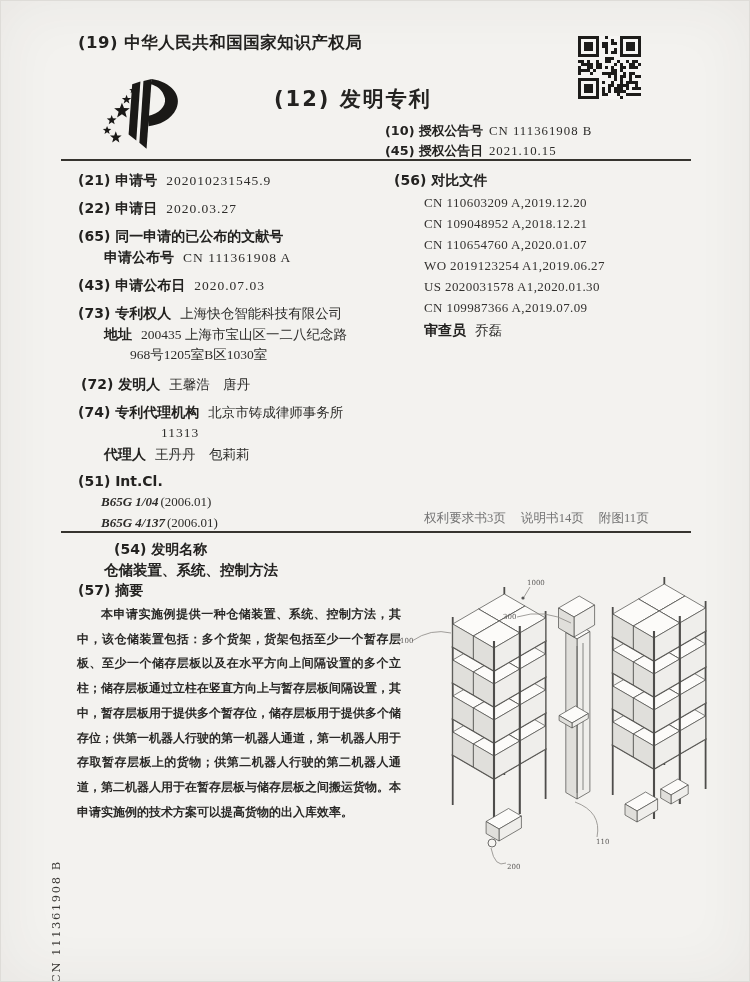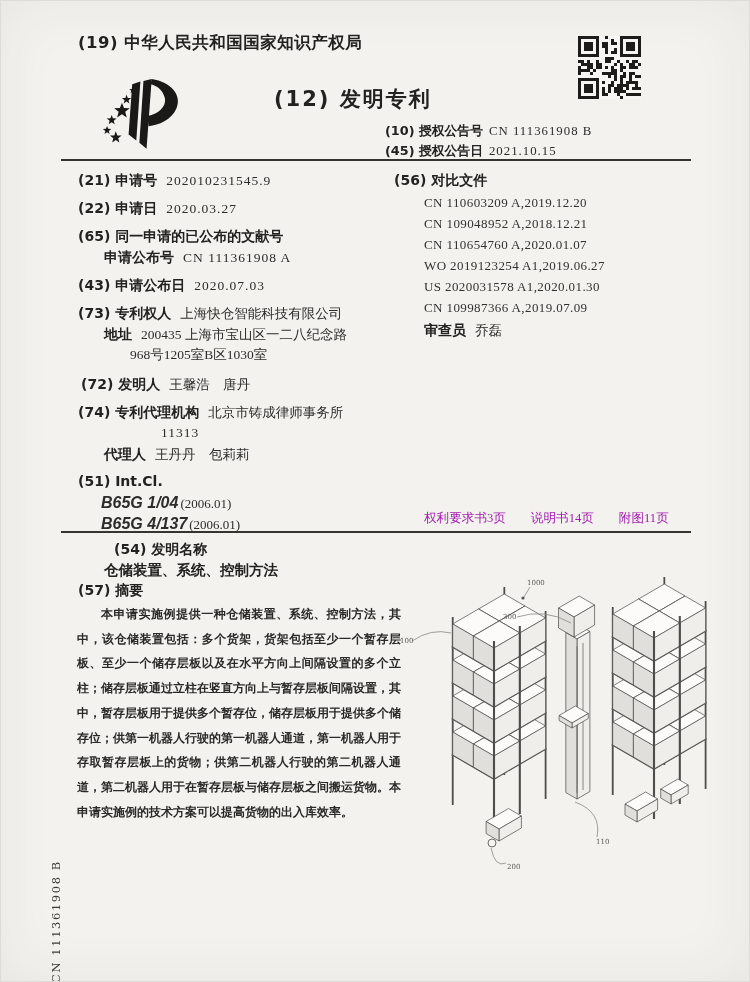--- a/index.html
+++ b/index.html
@@ -19,28 +19,28 @@
   .cit{font-size:13px;letter-spacing:.4px;color:#33312f;}
   .divider{position:absolute;left:60px;width:630px;height:2.4px;background:#36342f;}
   .office{font-size:16.5px;letter-spacing:.5px;}
   .doctype{font-size:21px;letter-spacing:2px;}
   .hrow{position:absolute;left:384px;white-space:nowrap;font-size:12.8px;}
   .hrow .lab{font-size:12.8px;margin-right:6px;}
   .qr{position:absolute;left:577px;top:35px;width:63px;height:63px;}
   .qr svg{width:100%;height:100%;display:block;}
   .logo{position:absolute;left:96px;top:76px;width:95px;height:80px;}
   .logo svg{width:100%;height:100%;display:block;}
-  .intcl{font-style:italic;font-weight:700;font-size:16px;font-family:Liberation Sans, sans-serif;}
+  .intcl{font-style:italic;font-weight:700;font-size:13px;font-family:Liberation Serif, serif;}
   .intver{font-style:normal;font-weight:400;font-size:13px;margin-left:2px;}
   .abstract{
     position:absolute;left:76px;top:601px;width:324px;white-space:normal;
     font-size:12px;line-height:24.7px;text-align:justify;text-indent:2em;
     color:#2a2927;font-weight:600;
   }
-  .pagesinfo{display:flex;gap:25px;font-size:12.6px;color:#a21caf;}
+  .pagesinfo{display:flex;gap:15px;font-size:12.6px;color:#737373;}
   .figure{position:absolute;left:398px;top:570px;width:342px;height:330px;}
   .figure svg{width:100%;height:100%;display:block;}
   .figlabel{font-size:7px;fill:#5a5856;font-family:"DejaVu Serif",serif;}
   .leader{fill:none;stroke:#8a8884;stroke-width:.8;}
   .sidenum{
     position:absolute;left:48px;top:856px;height:126px;
     writing-mode:vertical-rl;transform:rotate(180deg);
     font-size:11.5px;letter-spacing:1.6px;color:#3c3a37;
     font-family:"DejaVu Serif",serif;
   }

